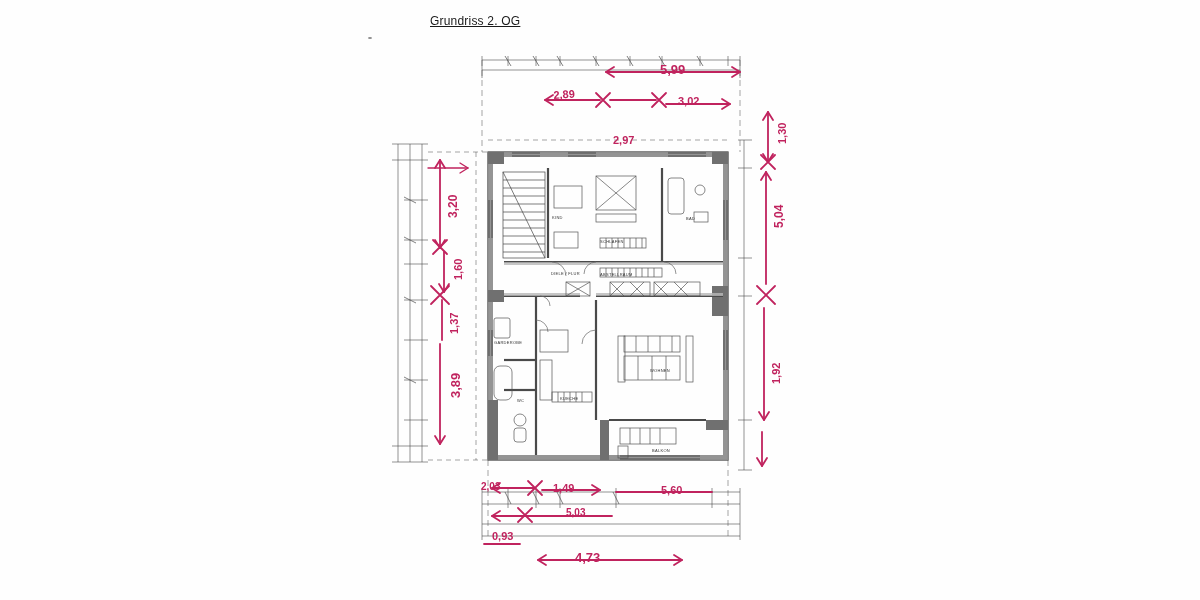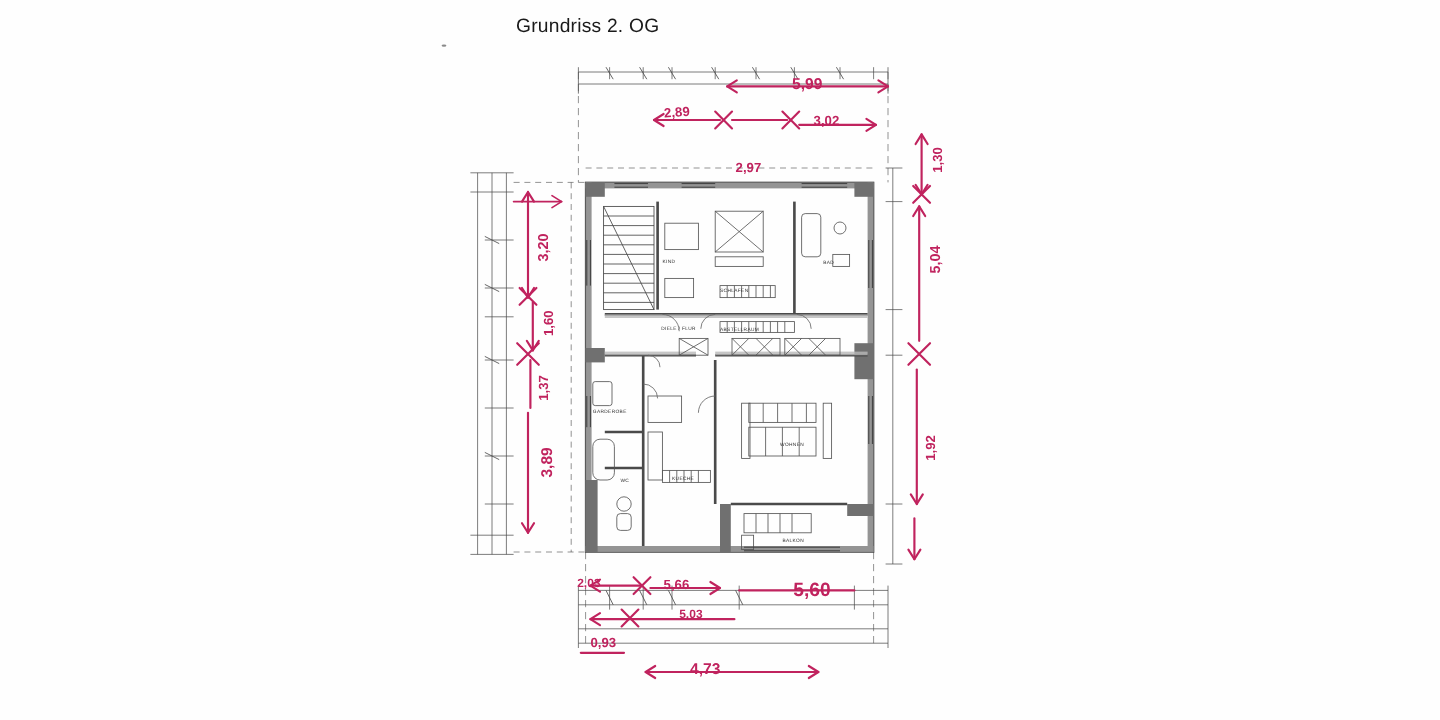--- a/index.html
+++ b/index.html
@@ -26,24 +26,25 @@
     left: 0px;
     top: 0px;
     width: 1200px;
     height: 600px;
     background: #fefefe;
   }
   .title {
     position: absolute;
     left: 430px;
     top: 14px;
-    font-size: 16px;
+    font-size: 12px;
     color: #1a1a1a;
     letter-spacing: 0.2px;
     white-space: nowrap;
+    text-decoration: underline;
   }
   
   #canvas {
     position: absolute;
     left: 0;
     top: 0;
     width: 1200px;
     height: 600px;
   }
   .dim-label {
@@ -327,22 +328,22 @@
   <div class="dim-label" style="left:776px;top:144px;font-size:11px;transform:rotate(-90deg);">1,30</div>
   <div class="dim-label" style="left:772px;top:228px;font-size:12px;transform:rotate(-90deg);">5,04</div>
   <div class="dim-label" style="left:770px;top:384px;font-size:11px;transform:rotate(-90deg);">1,92</div>
 
   <div class="dim-label" style="left:446px;top:218px;font-size:12px;transform:rotate(-90deg);">3,20</div>
   <div class="dim-label" style="left:452px;top:280px;font-size:11px;transform:rotate(-90deg);">1,60</div>
   <div class="dim-label" style="left:448px;top:334px;font-size:11px;transform:rotate(-90deg);">1,37</div>
   <div class="dim-label" style="left:448px;top:398px;font-size:13px;transform:rotate(-90deg);">3,89</div>
 
   <div class="dim-label" style="left:481px;top:481px;font-size:10px;">2,03</div>
-  <div class="dim-label" style="left:553px;top:482px;font-size:11px;">5,66</div>
-  <div class="dim-label" style="left:661px;top:484px;font-size:16px;">5,60</div>
+  <div class="dim-label" style="left:553px;top:482px;font-size:11px;">1,49</div>
+  <div class="dim-label" style="left:661px;top:484px;font-size:11px;">5,60</div>
   <div class="dim-label" style="left:566px;top:507px;font-size:10px;">5,03</div>
   <div class="dim-label" style="left:492px;top:530px;font-size:11px;">0,93</div>
   <div class="dim-label" style="left:575px;top:550px;font-size:13px;">4,73</div>
 
   <div class="room-label" style="left:552px;top:215px;">KIND</div>
   <div class="room-label" style="left:600px;top:239px;">SCHLAFEN</div>
   <div class="room-label" style="left:686px;top:216px;">BAD</div>
   <div class="room-label" style="left:551px;top:271px;">DIELE / FLUR</div>
   <div class="room-label" style="left:600px;top:272px;">ABSTELLRAUM</div>
   <div class="room-label" style="left:494px;top:340px;">GARDEROBE</div>

